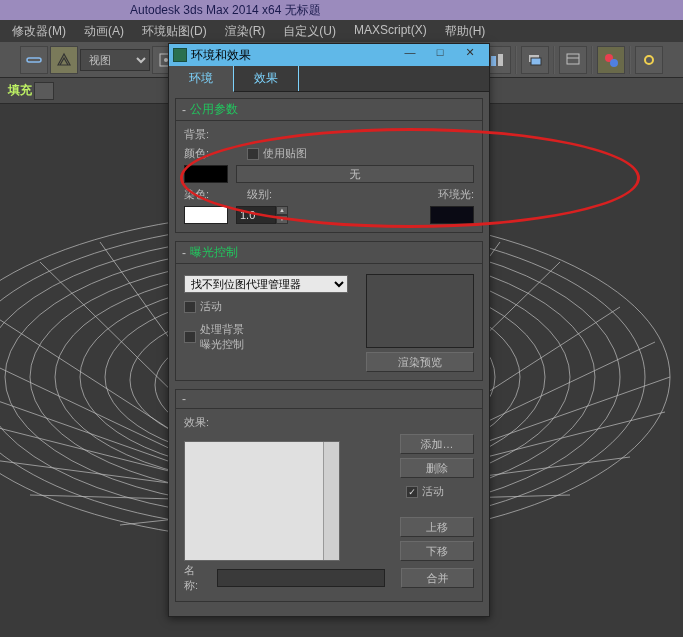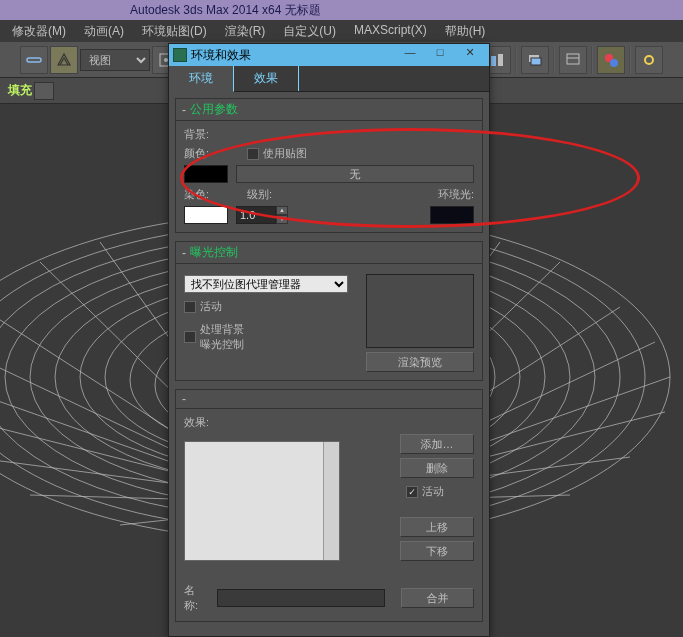--- a/index.html
+++ b/index.html
@@ -324,21 +324,21 @@
             <div class="btn">删除</div>
             <div class="checkbox-wrap" style="margin:2px 0 2px 6px">
               <div class="checkbox">✓</div>
               <span>活动</span>
             </div>
             <div style="height:8px"></div>
             <div class="btn">上移</div>
             <div class="btn">下移</div>
           </div>
         </div>
-        <div class="row" style="margin-top:22px">
+        <div class="row" style="margin-top:2px">
           <span class="label">名称:</span>
           <input class="text-input" style="">
           <div style="flex:1"></div>
           <div class="btn" style="width:74px">合并</div>
         </div>
       </div>
     </div>
 
   </div>
 </div>

